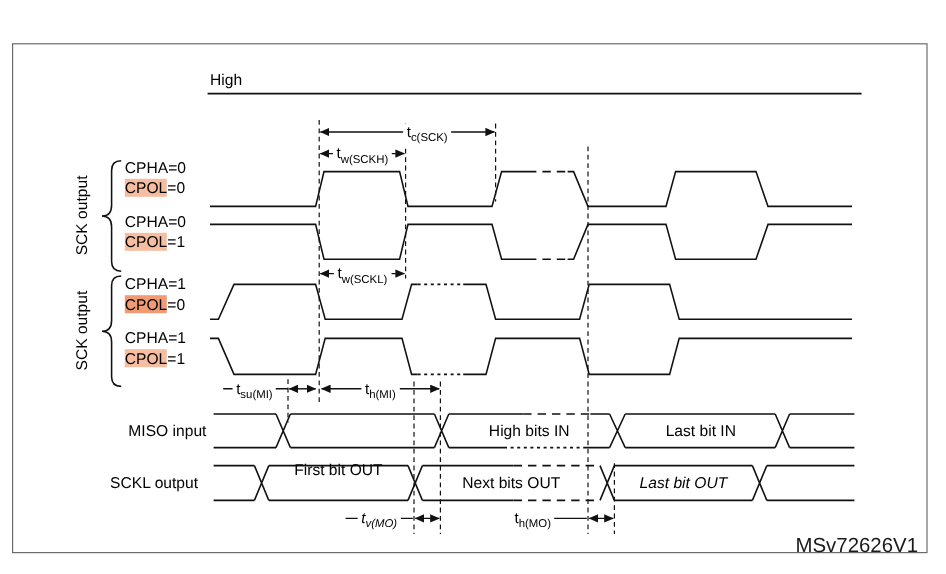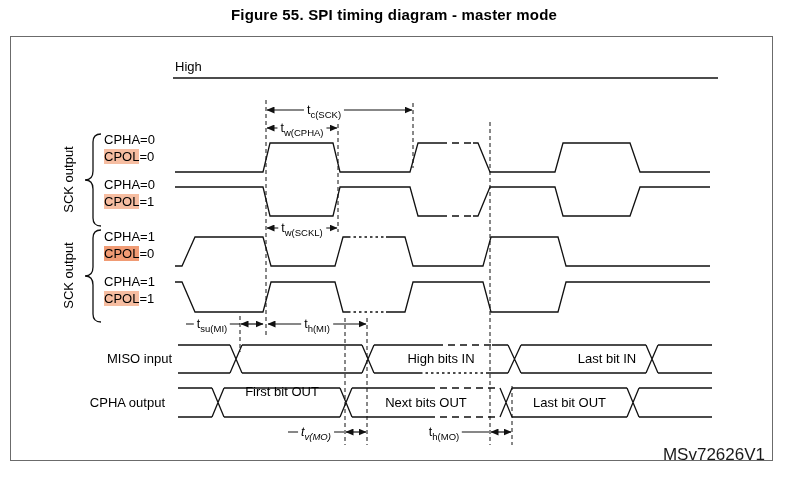--- a/index.html
+++ b/index.html
@@ -21,21 +21,20 @@
   .hl-light{background:var(--highlight-light,#f6bda1);}
   .hl-active{background:var(--highlight-active,#f09b74);}
   .seglbl{position:absolute;font-size:13px;text-align:center;white-space:nowrap;}
   .wm{position:absolute;font-size:17px;color:#1a1a1a;}
 </style>
 </head>
 <body>
 
 <div class="page">
 
-  <div class="title">Figure 55. SPI timing diagram - master mode</div>
   <div class="frame"></div>
 
   <svg class="canvas" width="788" height="478" viewBox="0 0 788 478">
     <defs>
       <marker id="aR" markerWidth="8" markerHeight="7" refX="7.5" refY="3.5" orient="0" markerUnits="userSpaceOnUse">
         <path d="M0,0 L8,3.5 L0,7 Z" fill="#111"></path>
       </marker>
       <marker id="aL" markerWidth="8" markerHeight="7" refX="0.5" refY="3.5" orient="0" markerUnits="userSpaceOnUse">
         <path d="M8,0 L0,3.5 L8,7 Z" fill="#111"></path>
       </marker>
@@ -137,30 +136,30 @@
   <div class="lbl" style="left:104px;top:177px;">CPHA=0</div>
   <div class="lbl" style="left:104px;top:194px;"><span class="hl-light">CPOL</span><span>=1</span></div>
 
   <div class="lbl" style="left:104px;top:229px;">CPHA=1</div>
   <div class="lbl" style="left:104px;top:246px;"><span class="hl-active">CPOL</span><span>=0</span></div>
 
   <div class="lbl" style="left:104px;top:274px;">CPHA=1</div>
   <div class="lbl" style="left:104px;top:291px;"><span class="hl-light">CPOL</span><span>=1</span></div>
 
   <div class="lbl ra" style="left:47px;top:351px;width:125px;">MISO input</div>
-  <div class="lbl ra" style="left:40px;top:395px;width:125px;">CPHA output</div>
+  <div class="lbl ra" style="left:40px;top:395px;width:125px;">SCKL output</div>
 
   <div class="seglbl" style="left:378px;top:351px;width:126px;">High bits IN</div>
-  <div class="seglbl" style="left:546px;top:351px;width:122px;">Last bit IN</div>
+  <div class="seglbl" style="left:523px;top:351px;width:122px;">Last bit IN</div>
   <div class="seglbl" style="left:224px;top:384px;width:116px;">First bit OUT</div>
   <div class="seglbl" style="left:354px;top:395px;width:144px;">Next bits OUT</div>
-  <div class="seglbl" style="left:512px;top:395px;width:115px;">Last bit OUT</div>
+  <div class="seglbl" style="left:512px;top:395px;width:115px;font-style:italic;">Last bit OUT</div>
 
-  <div class="dim" style="left:324px;top:103px;"><span>t</span><sub>c(SCK)</sub></div>
-  <div class="dim" style="left:302px;top:121px;"><span>t</span><sub>w(CPHA)</sub></div>
+  <div class="dim" style="left:356px;top:103px;"><span>t</span><sub>c(SCK)</sub></div>
+  <div class="dim" style="left:302px;top:121px;"><span>t</span><sub>w(SCKH)</sub></div>
   <div class="dim" style="left:302px;top:221px;"><span>t</span><sub>w(SCKL)</sub></div>
   <div class="dim" style="left:212px;top:317px;"><span>t</span><sub>su(MI)</sub></div>
   <div class="dim" style="left:317px;top:317px;"><span>t</span><sub>h(MI)</sub></div>
   <div class="dim" style="left:316px;top:425px;font-style:italic;"><span>t</span><sub>v(MO)</sub></div>
   <div class="dim" style="left:444px;top:425px;"><span>t</span><sub>h(MO)</sub></div>
 
   <div class="wm ra" style="left:640px;top:445px;width:125px;text-align:right;">MSv72626V1</div>
 
 </div>
 

